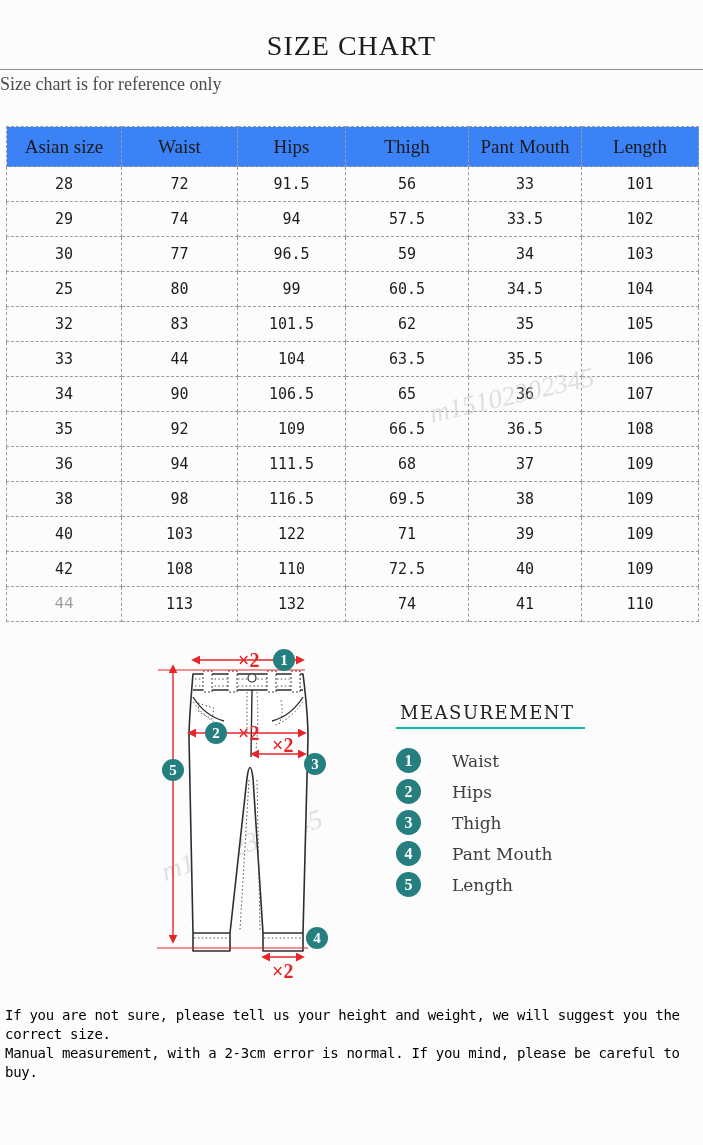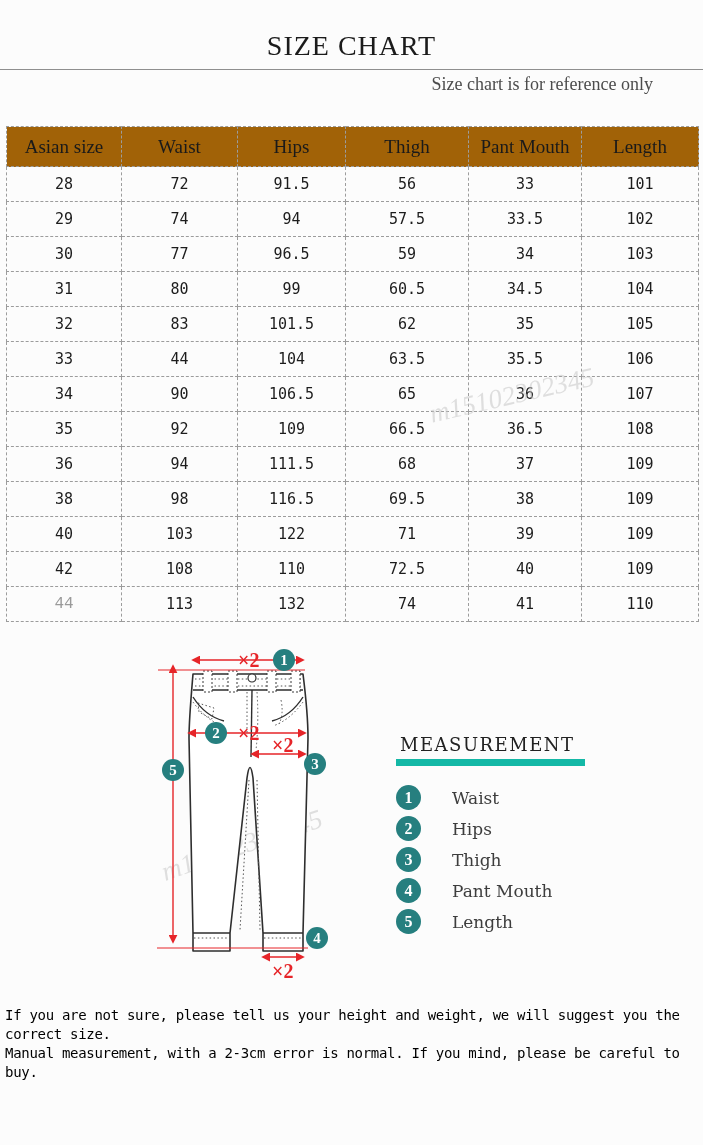--- a/index.html
+++ b/index.html
@@ -8,30 +8,30 @@
     background:#fcfcfc;
     font-family:"Liberation Serif",serif;
   }
   
   .title{
     position:absolute;top:30px;left:0;width:703px;text-align:center;
     font-size:28px;color:#1b1b1b;letter-spacing:1px;
   }
   .rule{position:absolute;top:69px;left:0;width:703px;height:0;border-top:1px solid #8f8f8f;}
   .subtitle{
-    position:absolute;top:74px;left:0;width:653px;text-align:right;
+    position:absolute;top:74px;left:0;width:653px;text-align:left;
     font-size:18px;color:#4c4c4c;
   }
   
   .size-table{
     position:absolute;left:6px;top:126px;width:692px;
     border-collapse:collapse;table-layout:fixed;text-align:center;
   }
   .size-table th{
-    height:37px;background:#a16207;border:1px dashed #9c9c9c;
+    height:37px;background:#3b82f6;border:1px dashed #9c9c9c;
     font-weight:normal;font-size:19px;color:#1a1a1a;
     font-family:"Liberation Serif",serif;
   }
   .size-table td{
     height:32px;border:1px dashed #9c9c9c;
     font-size:15px;color:#1c1c1c;
     font-family:"DejaVu Sans Mono",monospace;
   }
   .size-table td.muted{color:#9a9a9a;font-family:Liberation Mono, monospace;font-size:16px;}
   
@@ -53,23 +53,22 @@
   .x2{fill:#e62529;font-family:"Liberation Serif",serif;font-size:20px;font-weight:bold;}
   .tealdot{fill:#267f7f;stroke:none;}
   .circle-num{
     fill:#ffffff;font-family:"Liberation Serif",serif;
     font-size:15px;font-weight:bold;text-anchor:middle;
   }
   
   .legend{position:absolute;left:396px;top:702px;}
   .legend-heading{
     display:inline-block;font-size:18px;letter-spacing:1.5px;color:#222;
-    border-bottom:7px solid #14b8a6;padding:0 10px 4px 4px;
+    border-bottom:2px solid #14b8a6;padding:0 10px 4px 4px;
     font-family:"DejaVu Serif",serif;
-    margin-top:32px;
   }
   .legend ul{list-style:none;margin:19px 0 0;padding:0;}
   .legend li{display:flex;align-items:center;height:25px;margin-bottom:6px;}
   .legend .num{
     width:25px;height:25px;border-radius:50%;background:#267f7f;color:#fff;
     font-weight:bold;font-size:16px;text-align:center;line-height:25px;
     font-family:"Liberation Serif",serif;flex:0 0 25px;
   }
   .legend .lbl{
     margin-left:31px;font-size:17px;color:#3d3d3d;
@@ -127,21 +126,21 @@
       </tr>
       <tr>
         <td>30</td>
         <td>77</td>
         <td>96.5</td>
         <td>59</td>
         <td>34</td>
         <td>103</td>
       </tr>
       <tr>
-        <td>31</td>
+        <td>25</td>
         <td>80</td>
         <td>99</td>
         <td>60.5</td>
         <td>34.5</td>
         <td>104</td>
       </tr>
       <tr>
         <td>32</td>
         <td>83</td>
         <td>101.5</td>

